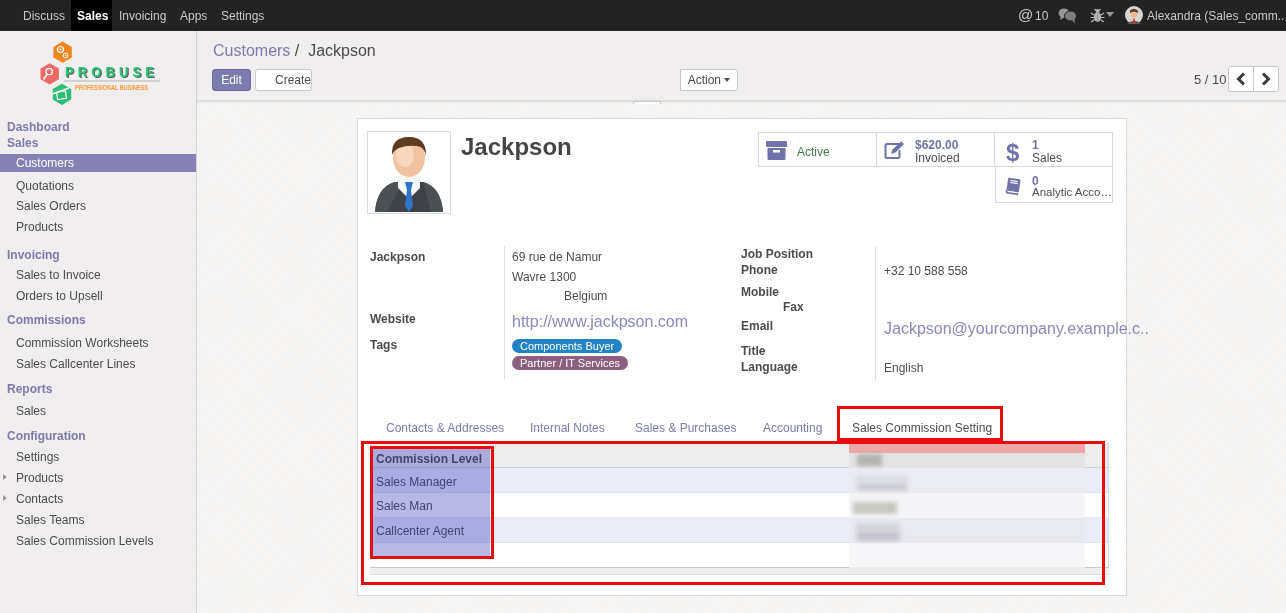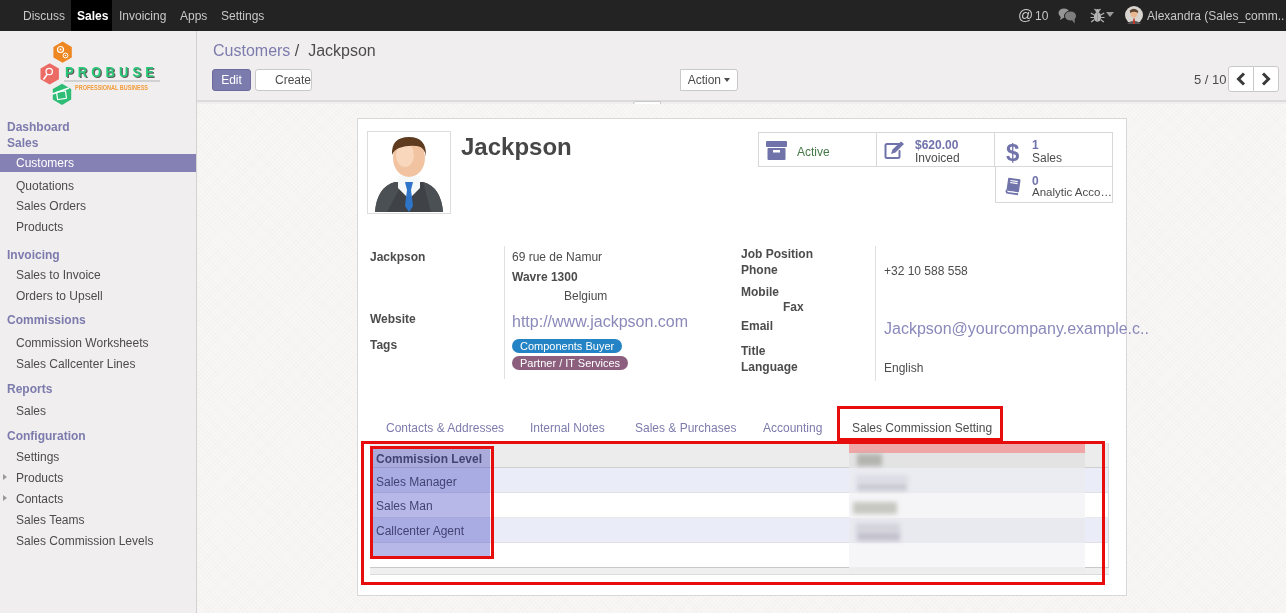--- a/index.html
+++ b/index.html
@@ -166,21 +166,21 @@
       <path d="M4 13 Q4 15 6 15 H16 L16 17.5 H6 Q3.2 17.5 3.2 14.8 Q3.2 13 4 13 Z" fill="#7072aa"></path>
       <path d="M5.2 15.1 H15.3" stroke="#fff" stroke-width="1"></path>
     </g>
   </svg>
   <div class="abs" style="left:1032px;top:174px;font-size:12px;font-weight:bold;color:#7072aa;">0</div>
   <div class="abs" style="left:1032px;top:186px;font-size:11.5px;color:#4c4c4c;">Analytic Acco…</div>
 
   <div class="abs" style="left:504px;top:246px;width:1px;height:133px;background:#e0e0e0;"></div>
   <div class="abs lbl" style="left:370px;top:250px;">Jackpson</div>
   <div class="abs val" style="left:512px;top:250px;">69 rue de Namur</div>
-  <div class="abs val" style="left:512px;top:270px;font-weight:bold;">Wavre 1300</div>
+  <div class="abs val" style="left:512px;top:270px;">Wavre 1300</div>
   <div class="abs val" style="left:536px;top:289px;margin-left:28px;">Belgium</div>
   <div class="abs lbl" style="left:370px;top:312px;">Website</div>
   <div class="abs lnk" style="left:512px;top:313px;">http://www.jackpson.com</div>
   <div class="abs lbl" style="left:370px;top:338px;">Tags</div>
   <div class="abs" style="left:512px;top:339px;height:14px;background:#2383c4;border-radius:7px;color:#fff;font-size:11px;line-height:14px;padding:0 8px;">Components Buyer</div>
   <div class="abs" style="left:512px;top:356px;height:14px;background:#8b5f7d;border-radius:7px;color:#fff;font-size:11px;line-height:14px;padding:0 8px;">Partner / IT Services</div>
 
   <div class="abs" style="left:875px;top:246px;width:1px;height:135px;background:#e0e0e0;"></div>
   <div class="abs lbl" style="left:741px;top:247px;">Job Position</div>
   <div class="abs lbl" style="left:741px;top:263px;">Phone</div>

